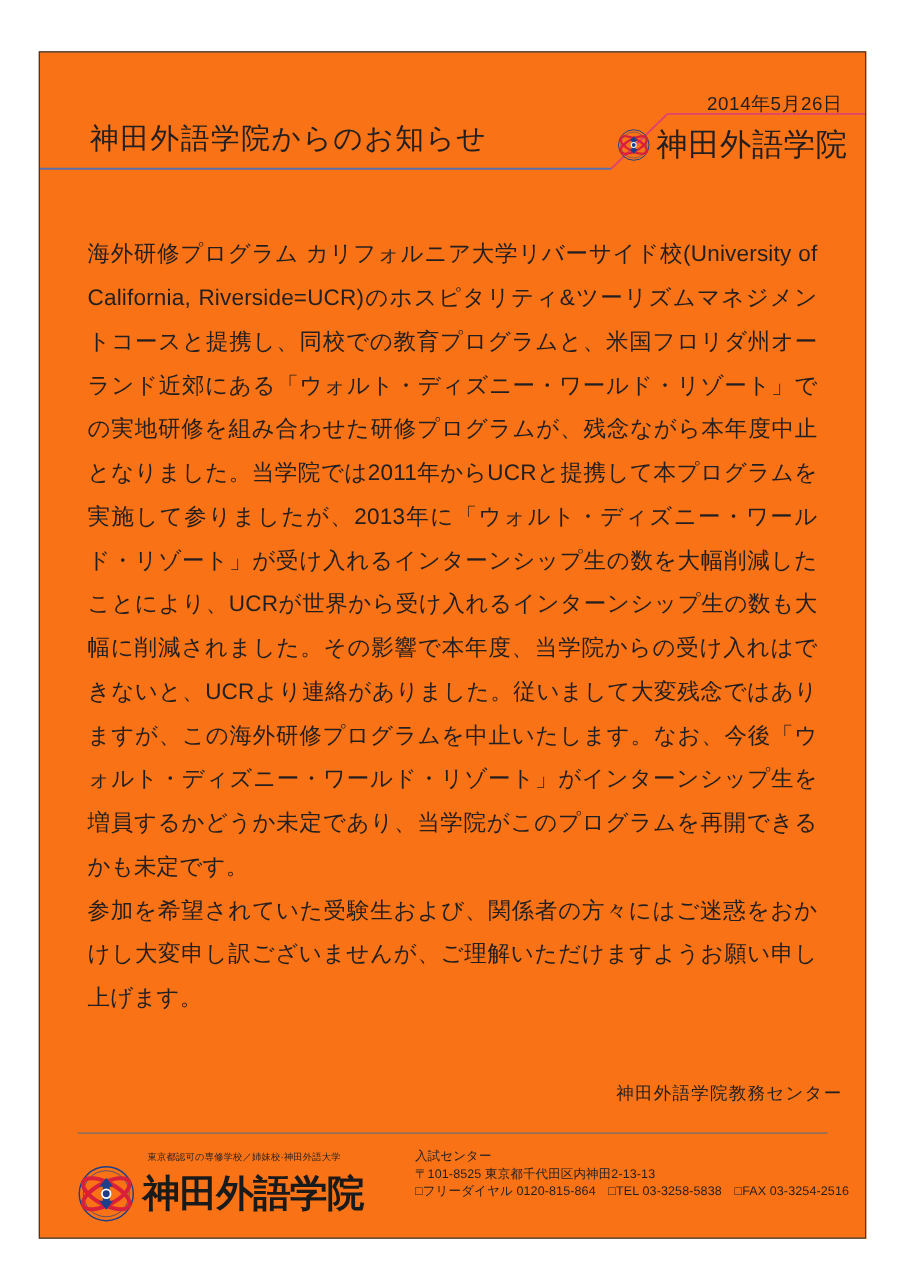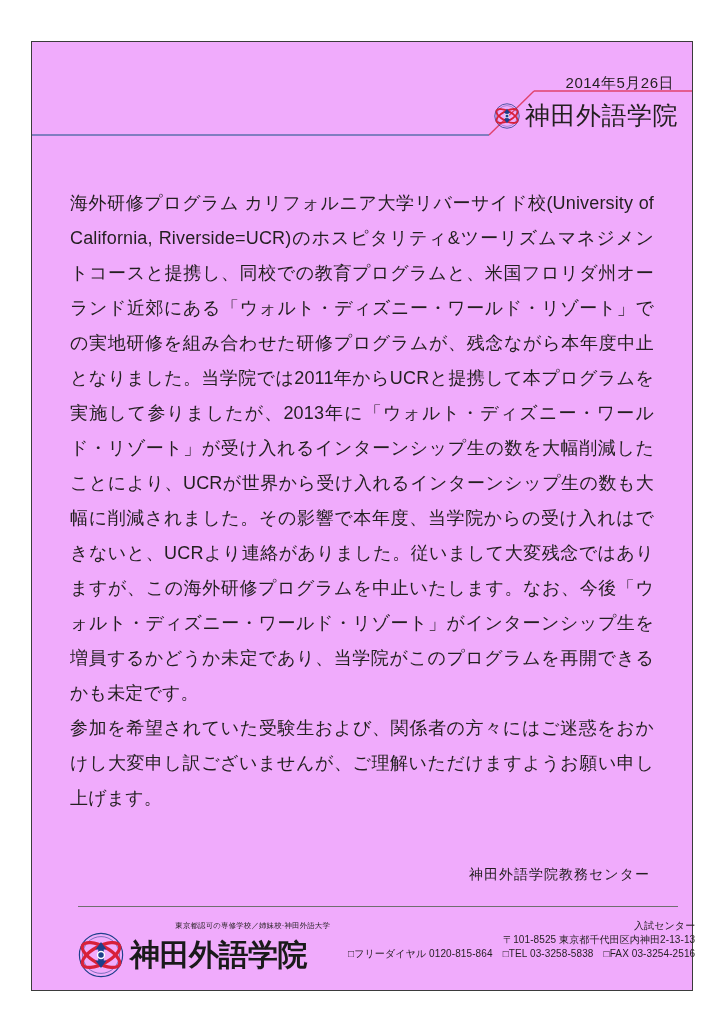--- a/index.html
+++ b/index.html
@@ -16,21 +16,21 @@
   }
 
   .page {
     position: absolute;
     left: 31px;
     top: 41px;
     width: 662px;
     height: 950px;
     border: 1px solid #3b3b3b;
     box-sizing: border-box;
-    background: #f0abfc;
+    background: #f97316;
   }
 
   
   .header {
     position: relative;
     height: 100px;
   }
   .doc-date {
     position: absolute;
     right: 18px;
@@ -95,35 +95,34 @@
     font-size: 18px;
     line-height: 35px;
     letter-spacing: 0.15px;
     color: #231f20;
     text-align: justify;
   }
   .para + .para { margin-top: 0; }
 
   
   .signature {
-    margin: 46px 42px 0 0;
+    margin: 46px 18px 0 0;
     text-align: right;
     font-size: 14px;
     line-height: 24px;
     letter-spacing: 1px;
     color: #231f20;
   }
 
   
   .footer {
     position: absolute;
-    left: 16px;
+    left: 0;
     bottom: 12px;
     width: 660px;
-    text-align: right;
   }
   .footer-rule {
     width: 600px;
     margin: 0 auto 10px auto;
     border-top: 1px solid #6f6f6f;
   }
   .footer-inner {
     display: flex;
     align-items: flex-start;
     padding: 0 26px 0 30px;
@@ -171,20 +170,21 @@
 </style>
 </head>
 <body>
 
 <div class="page">
 
   <div class="header">
 
     <div class="doc-date">2014年5月26日</div>
 
+    <div class="header-title">神田外語学院からのお知らせ</div>
 
     <svg class="header-rules" viewBox="0 0 660 100">
       <line x1="0" y1="93" x2="457" y2="93" stroke="#5b6fad" stroke-width="1.6"></line>
       <line x1="457" y1="93" x2="502" y2="49" stroke="#e0436c" stroke-width="1.4"></line>
       <line x1="502" y1="49" x2="660" y2="49" stroke="#e0436c" stroke-width="1.4"></line>
     </svg>
 
     <div class="brand-head">
       <span class="emblem">
         <svg width="26" height="26" viewBox="0 0 100 100">

